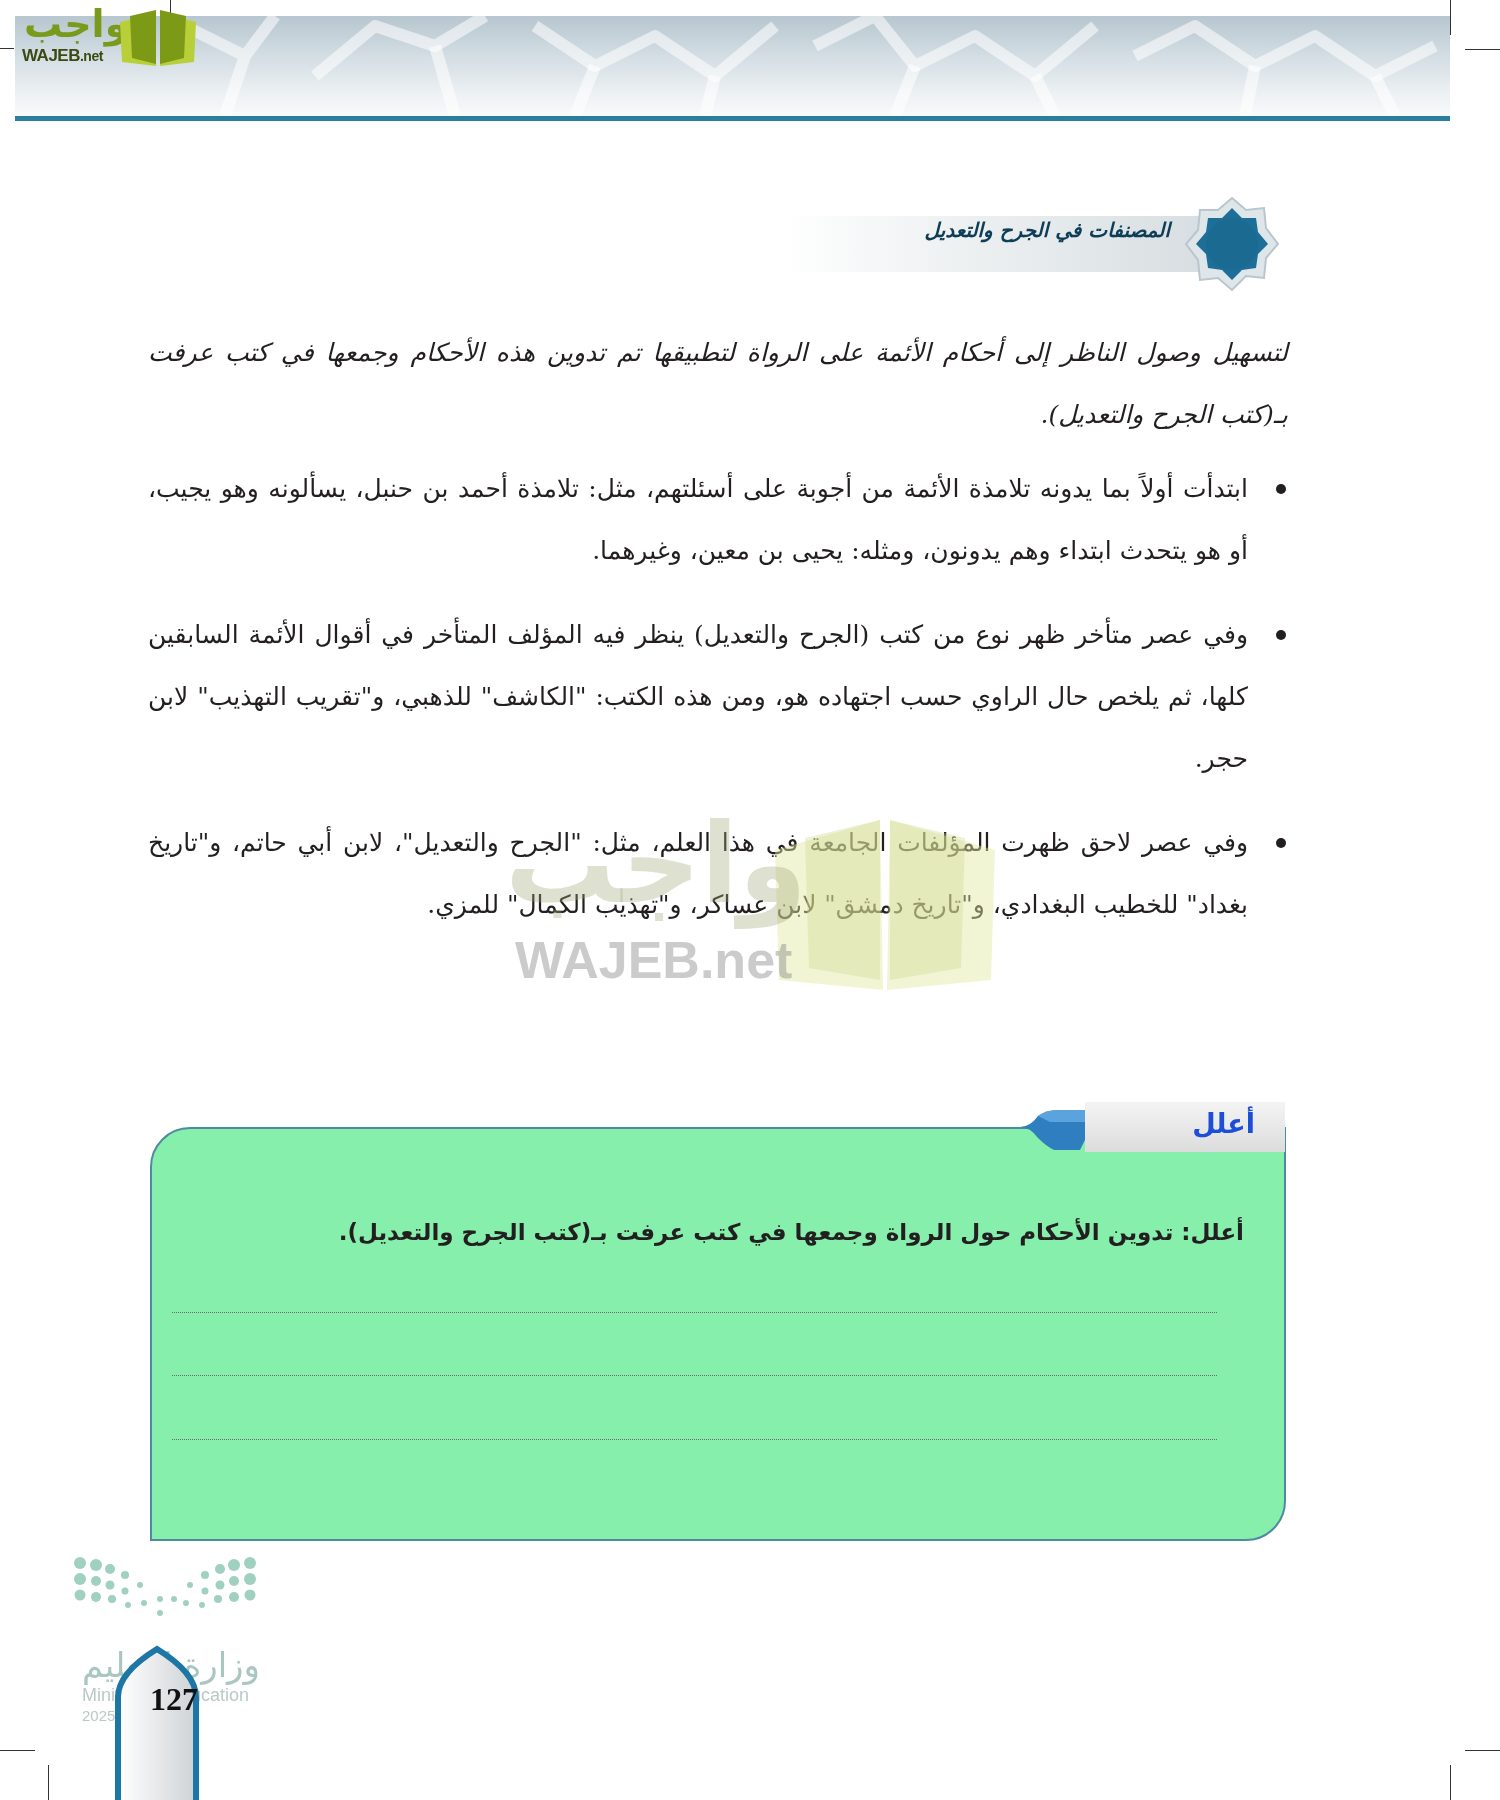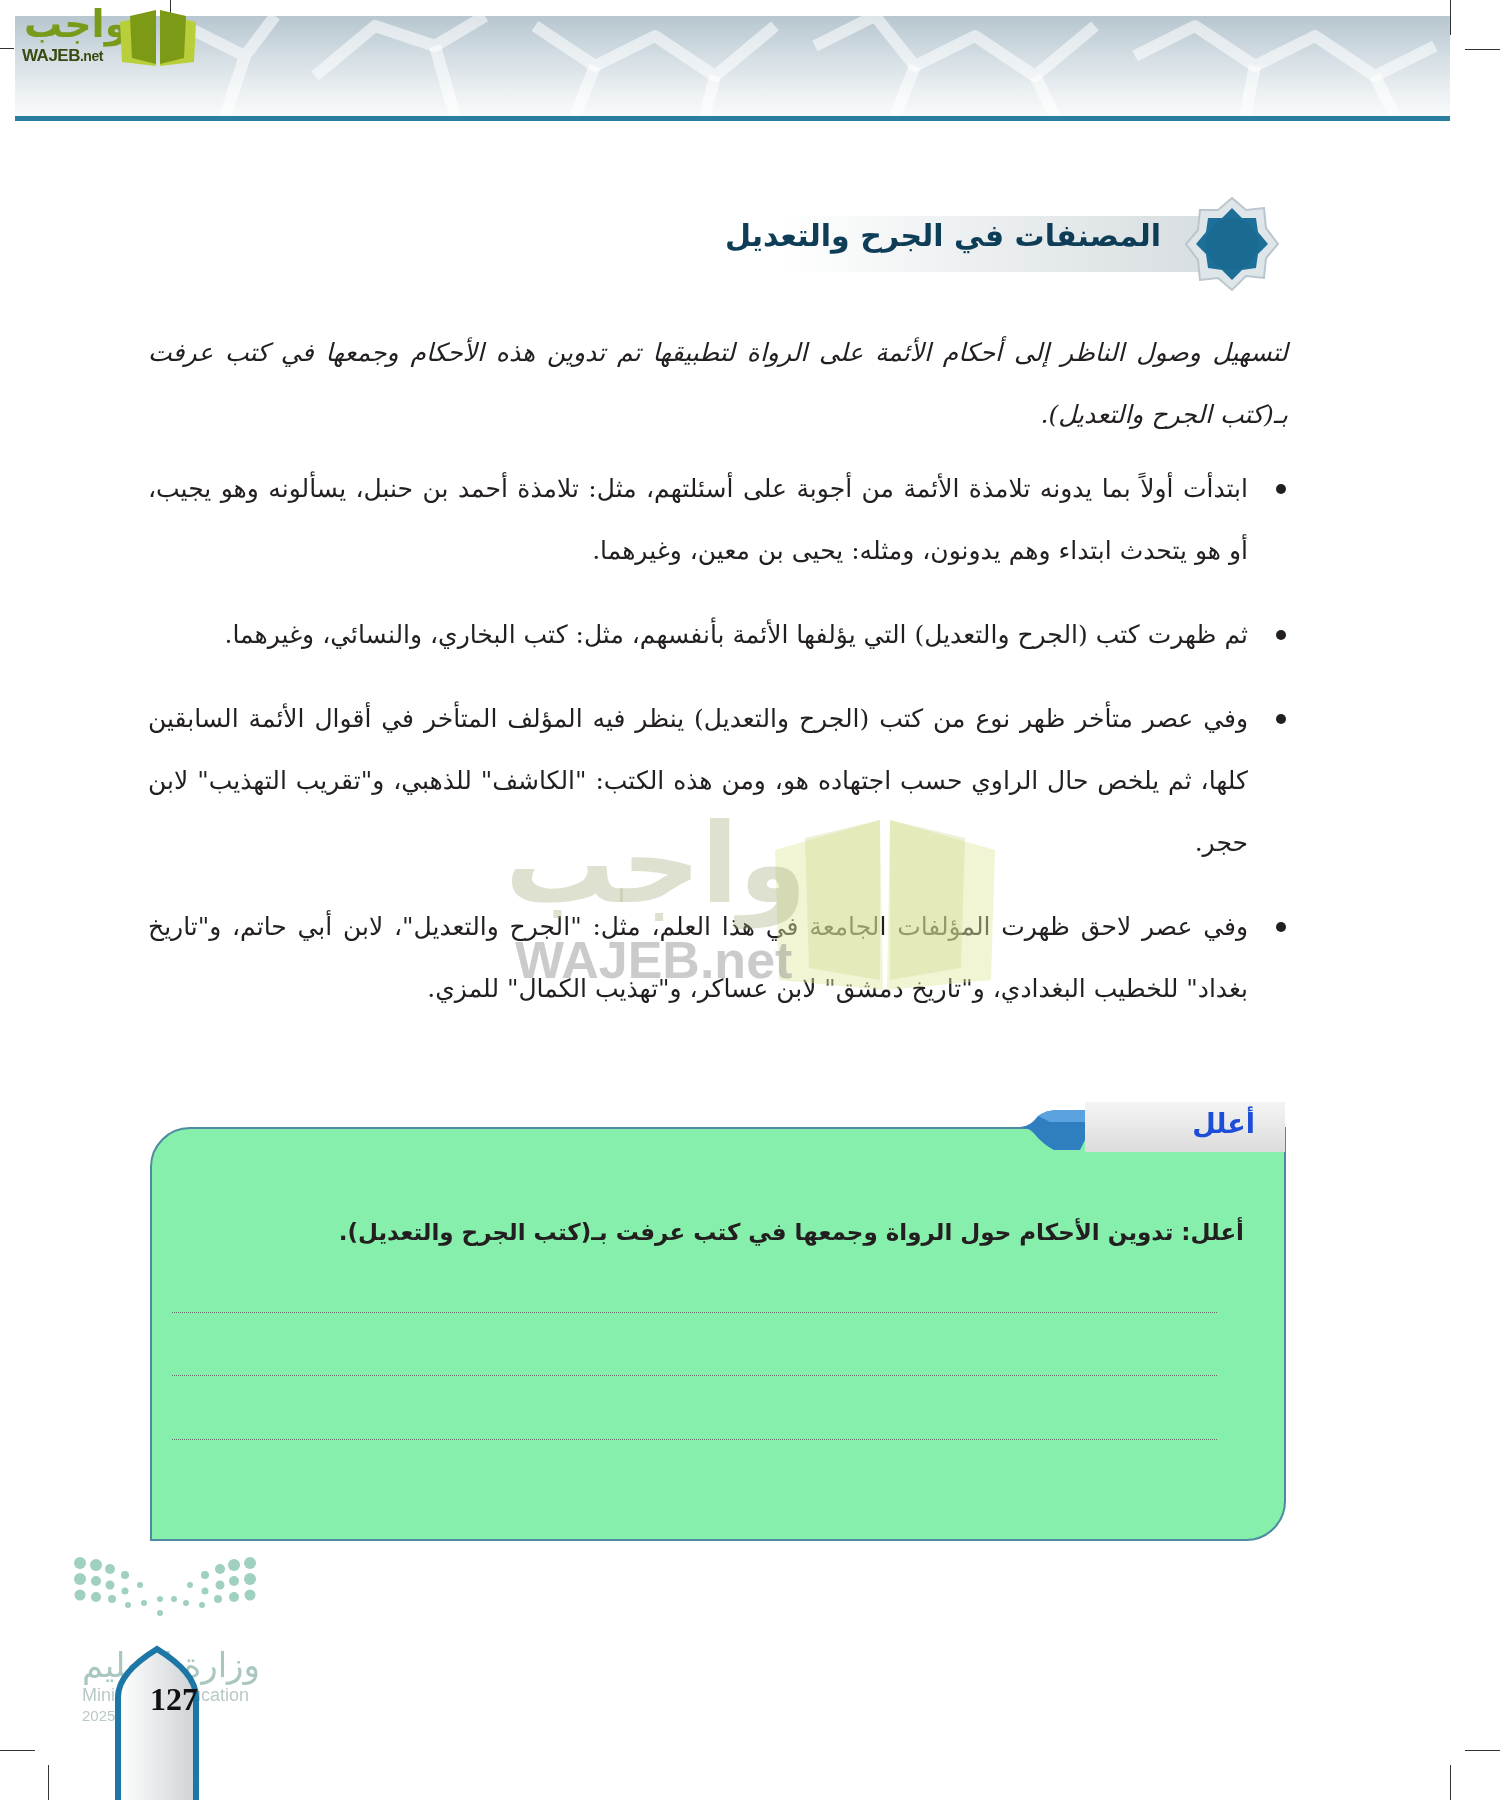--- a/index.html
+++ b/index.html
@@ -37,22 +37,22 @@
 
   
   .section-title {
     position:absolute; left:760px; top:196px; width:520px; height:96px;
   }
   .section-title .ribbon {
     position:absolute; right:60px; top:20px; width:440px; height:56px;
     background:linear-gradient(90deg,rgba(255,255,255,0) 0%,#eef1f2 40%,#d6dde0 100%);
   }
   .section-title .title-text {
-    position:absolute; right:119px; top:22px; font-size:30px; font-weight:bold;
-    color:#0e3d57; direction:rtl; white-space:nowrap;
+    position:absolute; right:110px; top:22px; font-size:20px; font-weight:bold;
+    color:#0e3d57; direction:rtl; white-space:nowrap;font-style:italic;
   }
   .section-title .badge { position:absolute; right:0; top:0; }
 
   
   .content {
     position:absolute; left:148px; width:1140px; direction:rtl; text-align:justify;
     font-family:"DejaVu Serif", serif; font-size:25px; line-height:62px; color:#231f20;
   }
   .intro { top:322px;font-style:italic; }
   .bullets { list-style:none; margin:0; padding:0; }
@@ -171,21 +171,20 @@
     <polygon points="48,12 58,22 72,22 74,36 84,48 74,58 72,72 58,74 48,84 38,74 24,72 22,58 12,48 22,36 24,22 38,22" fill="#1d6f98"></polygon>
     <circle cx="48" cy="48" r="26" fill="#1a6a92"></circle>
   </svg>
 </div>
 
 <div class="content intro">لتسهيل وصول الناظر إلى أحكام الأئمة على الرواة لتطبيقها تم تدوين هذه الأحكام وجمعها في كتب عرفت بـ(كتب الجرح والتعديل).</div>
 
 <div class="content bullet-list">
   <ul class="bullets">
     <li><span class="dot"></span><span>ابتدأت أولاً بما يدونه تلامذة الأئمة من أجوبة على أسئلتهم، مثل: تلامذة أحمد بن حنبل، يسألونه وهو يجيب، أو هو يتحدث ابتداء وهم يدونون، ومثله: يحيى بن معين، وغيرهما.</span></li>
-    <li><span class="dot"></span><span>ثم ظهرت كتب (الجرح والتعديل) التي يؤلفها الأئمة بأنفسهم، مثل: كتب البخاري، والنسائي، وغيرهما.</span></li>
     <li><span class="dot"></span><span>وفي عصر متأخر ظهر نوع من كتب (الجرح والتعديل) ينظر فيه المؤلف المتأخر في أقوال الأئمة السابقين كلها، ثم يلخص حال الراوي حسب اجتهاده هو، ومن هذه الكتب: "الكاشف" للذهبي، و"تقريب التهذيب" لابن حجر.</span></li>
     <li><span class="dot"></span><span>وفي عصر لاحق ظهرت المؤلفات الجامعة في هذا العلم، مثل: "الجرح والتعديل"، لابن أبي حاتم، و"تاريخ بغداد" للخطيب البغدادي، و"تاريخ دمشق" لابن عساكر، و"تهذيب الكمال" للمزي.</span></li>
   </ul>
 </div>
 
 <div class="watermark">
   <svg class="wm-book" width="220" height="170">
     <path d="M0 30 L105 0 L108 170 L4 160 Z" fill="rgba(225,232,160,0.45)"></path>
     <path d="M220 30 L115 0 L112 170 L216 160 Z" fill="rgba(225,232,160,0.45)"></path>
     <path d="M30 18 L105 0 L105 160 L34 148 Z" fill="rgba(205,215,140,0.35)"></path>

